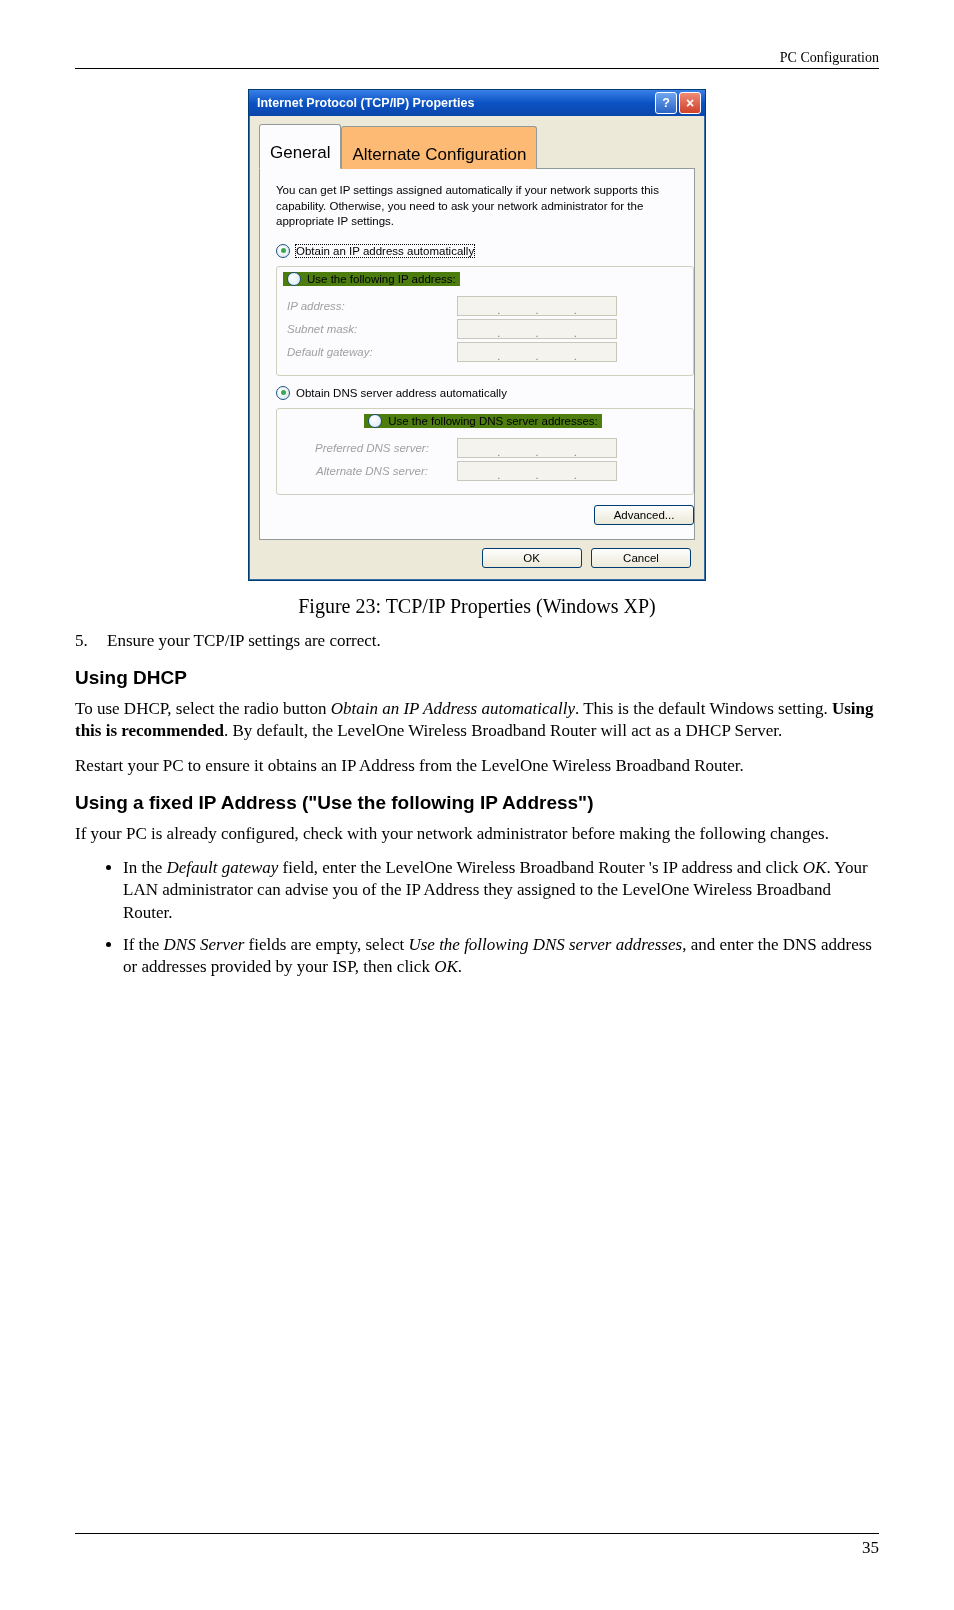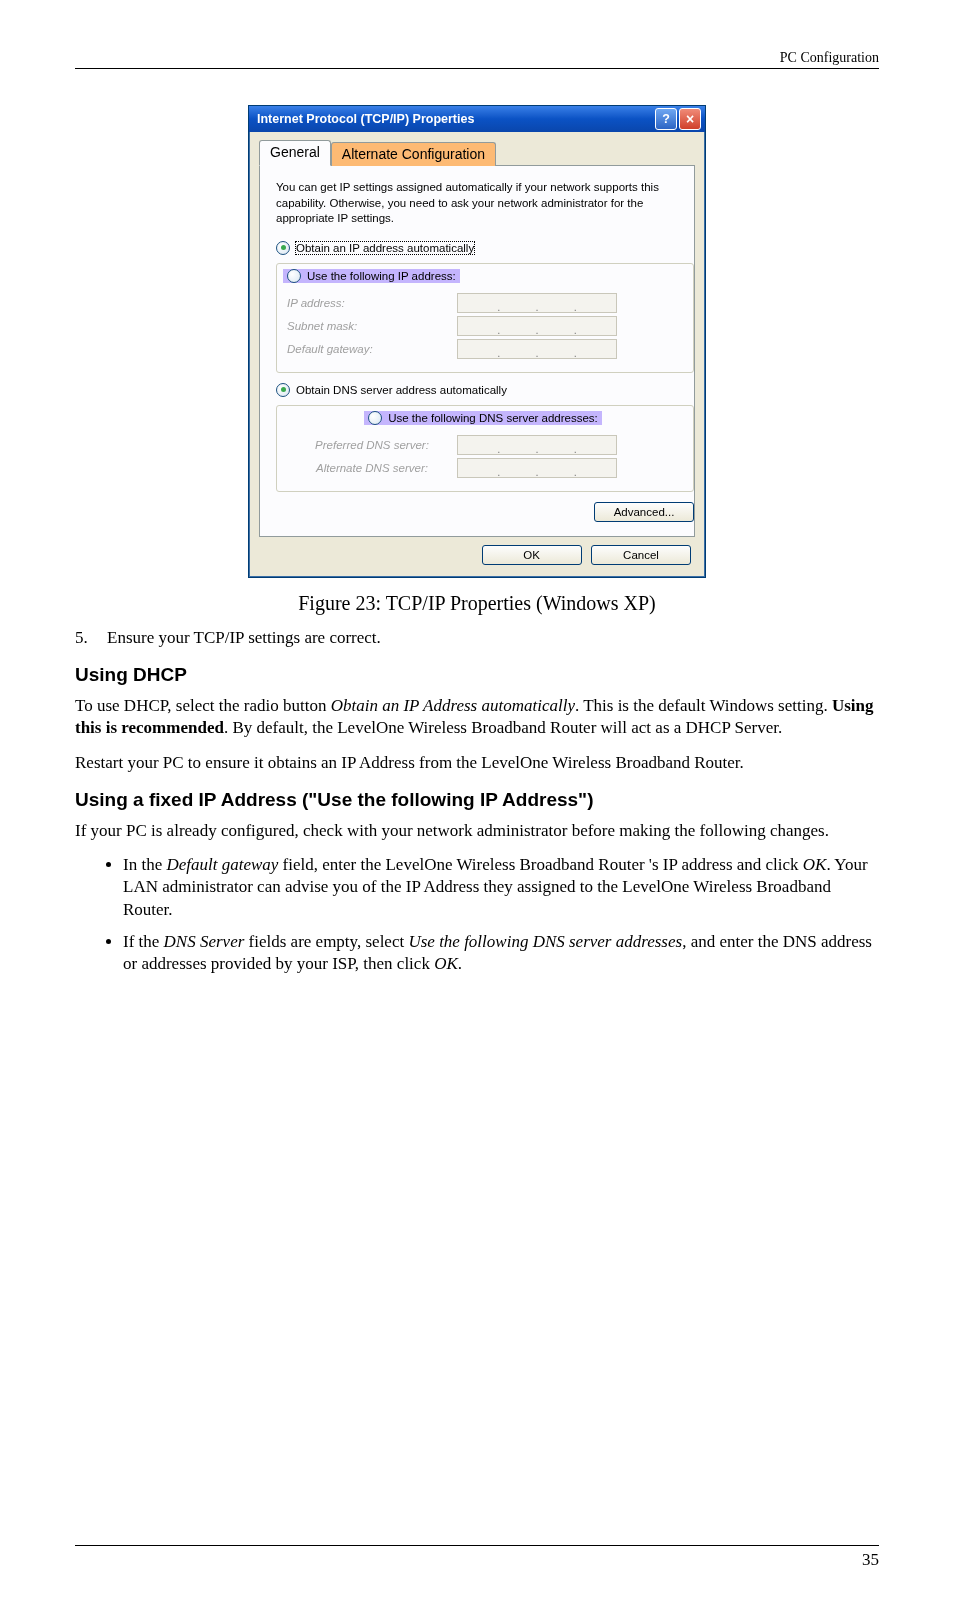--- a/index.html
+++ b/index.html
@@ -19,32 +19,32 @@
   }
   .header-area {
     border-bottom: 1.5px solid #000;
     text-align: right;
     font-size: 14px;
     padding-bottom: 2px;
   }
   .footer-area {
     border-top: 1.5px solid #000;
     position: absolute;
-    bottom: 40px;
+    bottom: 52px;
     left: 75px;
     right: 75px;
     text-align: right;
     font-size: 17px;
     padding-top: 4px;
   }
 
   
   .dialog-wrap {
     text-align: center;
-    margin-top: 36px;
+    margin-top: 20px;
   }
   .dialog {
     display: inline-block;
     width: 456px;
     text-align: left;
     font-family: Tahoma, Verdana, sans-serif;
     font-size: 12px;
     color: #000;
     background: #ece9d8;
     border: 1px solid #003c74;
@@ -88,23 +88,23 @@
   .tabs {
     display: flex;
     gap: 0;
     position: relative;
     margin-bottom: -1px;
   }
   .tab {
     background: #ece9d8;
     border: 1px solid #919b9c;
     border-bottom: none;
-    padding: 3px 10px 4px 10px;
+    padding: 18px 10px 4px 10px;
     border-radius: 3px 3px 0 0;
-    font-size: 14px;
+    font-size: 17px;
     position: relative;
   }
   .tab.active {
     background: #fcfcfe;
     z-index: 2;
     border-bottom: 1px solid #fcfcfe;
   }
   .tab.inactive {
     margin-top: 2px;
     background: #fdba74;
@@ -154,21 +154,21 @@
 
   .group {
     border: 1px solid #d0d0bf;
     border-radius: 3px;
     padding: 8px 10px 10px 10px;
     margin: 0 0 10px 0;
   }
   .group .radio-row.header {
     margin-top: -16px;
     margin-left: -4px;
-    background: #c4b5fd;
+    background: #4d7c0f;
     padding: 0 4px;
     display: inline-flex;
   }
   .group-spacer { height: 4px; }
 
   .form-row {
     display: flex;
     align-items: center;
     margin: 3px 0;
   }

